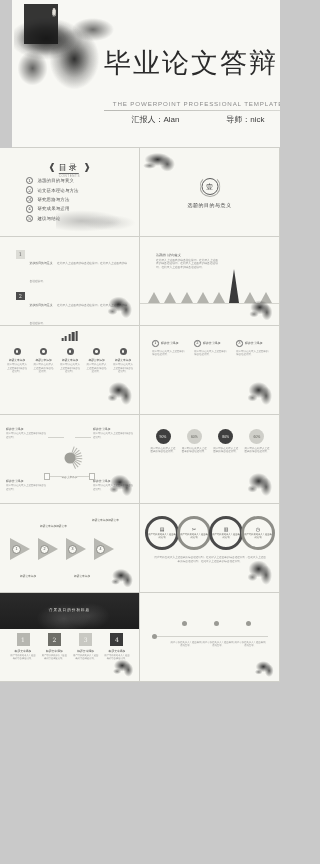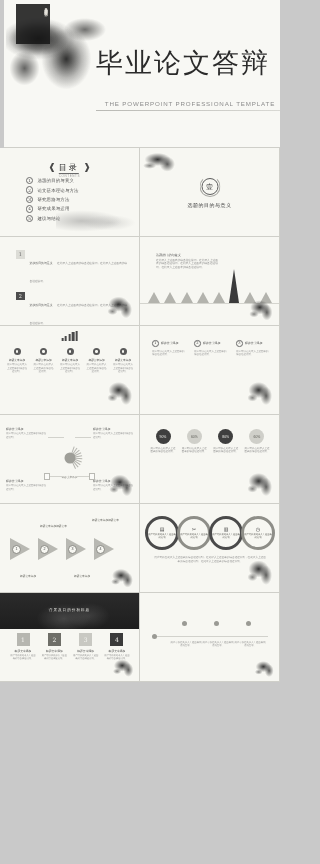--- a/index.html
+++ b/index.html
@@ -40,21 +40,21 @@
       radial-gradient(ellipse 20% 16% at 22% 68%, rgba(20,20,20,.5) 0%, transparent 74%);
   }
   .wash {
     position:absolute; pointer-events:none;
     background:
       radial-gradient(ellipse 60% 46% at 30% 50%, rgba(120,120,120,.42) 0%, rgba(150,150,150,.20) 48%, transparent 78%),
       radial-gradient(ellipse 40% 34% at 62% 56%, rgba(130,130,130,.26) 0%, transparent 76%);
   }
 
   
-  #s-title { left:4px; top:0; width:280px; height:148px; background:#f8f8f4; }
+  #s-title { left:12px; top:0; width:280px; height:148px; background:#f8f8f4; }
   #s-title .art { left:2px; top:2px; width:116px; height:92px; }
   #s-title .seal {
     position:absolute; left:12px; top:4px; width:34px; height:40px;
     background:rgba(25,25,25,.88);
   }
   #s-title .seal-txt {
     position:absolute; left:14px; top:5px; width:30px; height:38px;
     color:#e9e6df; font-size:3.2px; line-height:4.4px; letter-spacing:.4px;
     writing-mode:vertical-rl; text-orientation:upright; overflow:hidden;
   }
@@ -293,20 +293,24 @@
 
 <div class="deck">
 
   <div class="slide w-full" id="s-title" style="top:0;height:148px;">
     <div class="ink art"></div>
     <div class="seal"></div>
     <div class="seal-txt">春风又绿江南岸明月何时照我还</div>
     <h1>毕业论文答辩</h1>
     <div class="sub">THE POWERPOINT PROFESSIONAL TEMPLATE</div>
     <div class="rule"></div>
+    <div class="byline">
+      <span>汇报人：Alan</span>
+      <span>导师：nick</span>
+    </div>
   </div>
 
   <div class="slide w-half col-l" style="top:148px;height:89px;">
     <div class="toc-head">
       <span class="wreath">❰</span>
       <span>
         <span class="t">目录</span>
         <div class="t2">CONTENTS</div>
       </span>
       <span class="wreath">❱</span>

